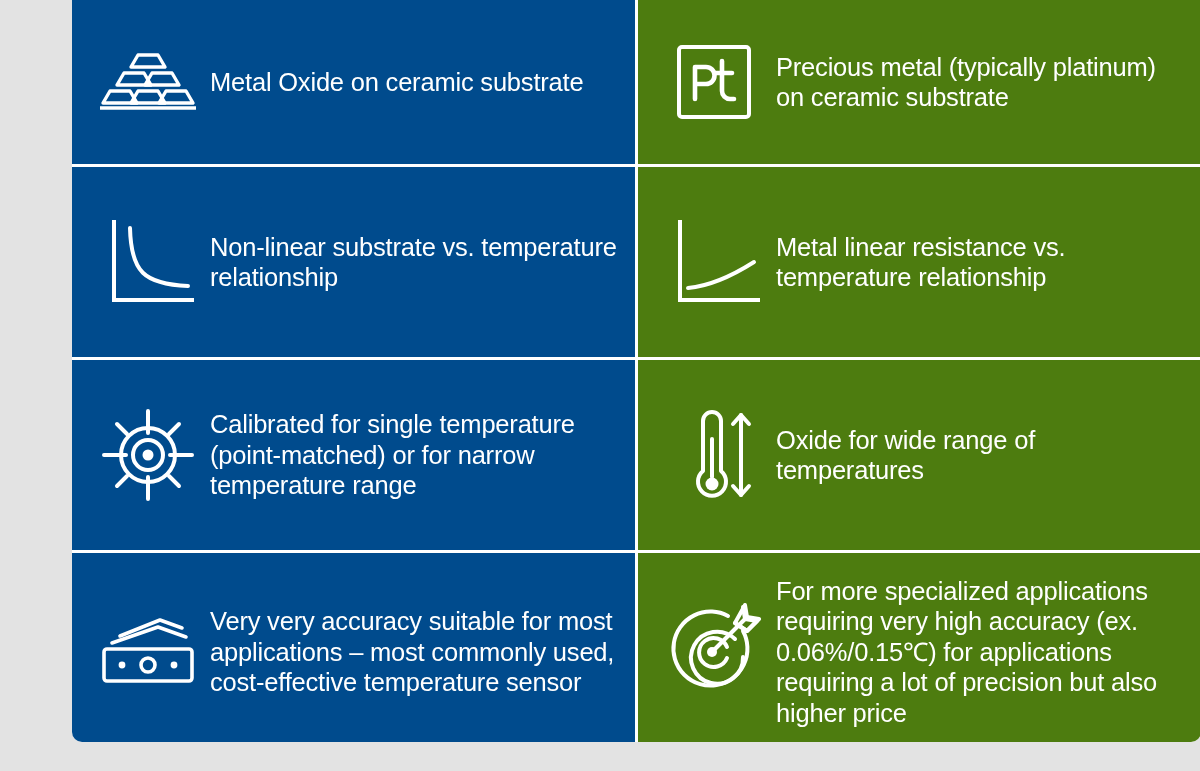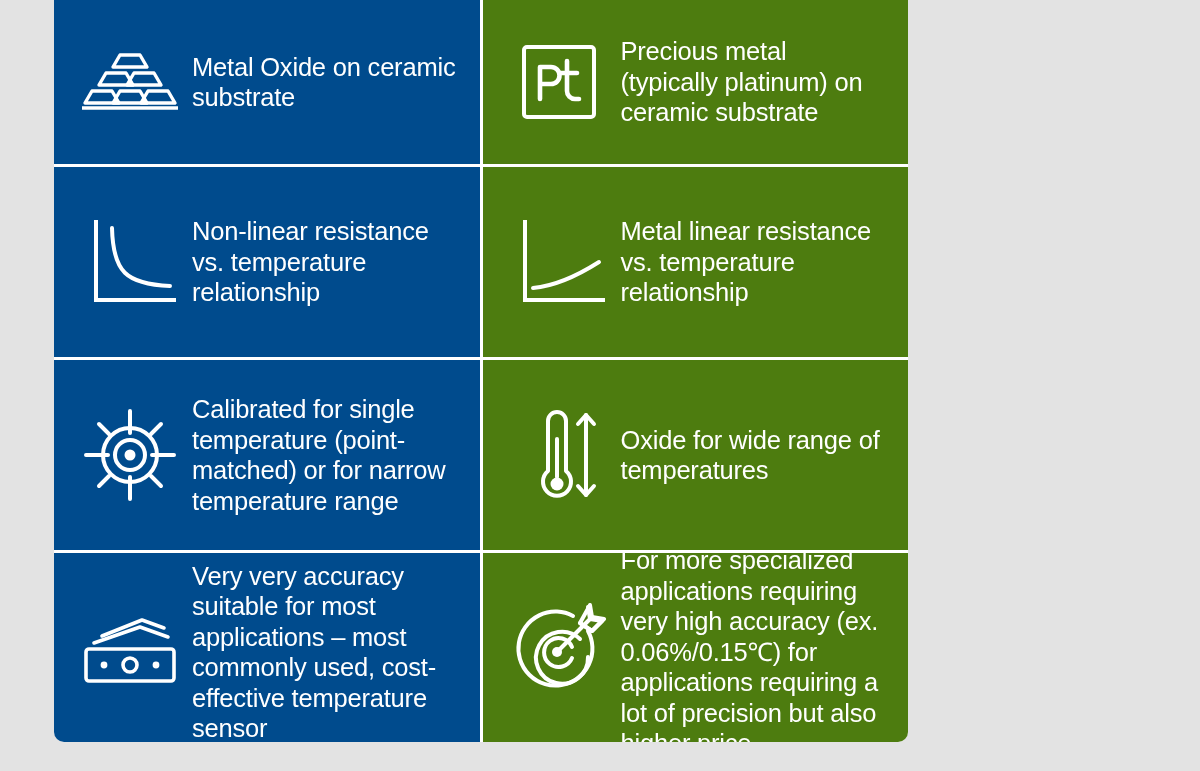--- a/index.html
+++ b/index.html
@@ -9,23 +9,23 @@
   body {
     width: 1200px;
     height: 771px;
     background: #e3e3e3;
     font-family: "Liberation Sans", sans-serif;
     overflow: hidden;
   }
 
   .comparison-table {
     position: absolute;
-    left: 54px;
+    left: 72px;
     top: 0;
-    width: 854px;
+    width: 1129px;
     height: 742px;
     display: grid;
     grid-template-columns: 1fr 1fr;
     grid-template-rows: 164px 190px 190px 198px;
     column-gap: 3px;
     row-gap: 3px;
     background: #ffffff;
     border-radius: 0 0 10px 10px;
     overflow: hidden;
   }
@@ -94,21 +94,21 @@
     <div class="cell-text">Precious metal (typically platinum) on ceramic substrate</div>
   </div>
 
   <div class="cell col-left">
     <div class="icon-wrap">
       <svg width="96" height="92" viewBox="0 0 96 92" fill="none" stroke="#ffffff" stroke-width="4" stroke-linecap="square">
         <path d="M14 6 V84 H92"></path>
         <path d="M30 12 C31 56 44 68 88 70" stroke-width="4" stroke-linecap="round"></path>
       </svg>
     </div>
-    <div class="cell-text">Non-linear resistance vs. temperature relationship</div>
+    <div class="cell-text">Non-linear substrate vs. temperature relationship</div>
   </div>
 
   <div class="cell col-right">
     <div class="icon-wrap">
       <svg width="96" height="92" viewBox="0 0 96 92" fill="none" stroke="#ffffff" stroke-width="4" stroke-linecap="square">
         <path d="M14 6 V84 H92"></path>
         <path d="M22 72 C44 70 66 60 88 46" stroke-width="4" stroke-linecap="round"></path>
       </svg>
     </div>
     <div class="cell-text">Metal linear resistance vs. temperature relationship</div>

